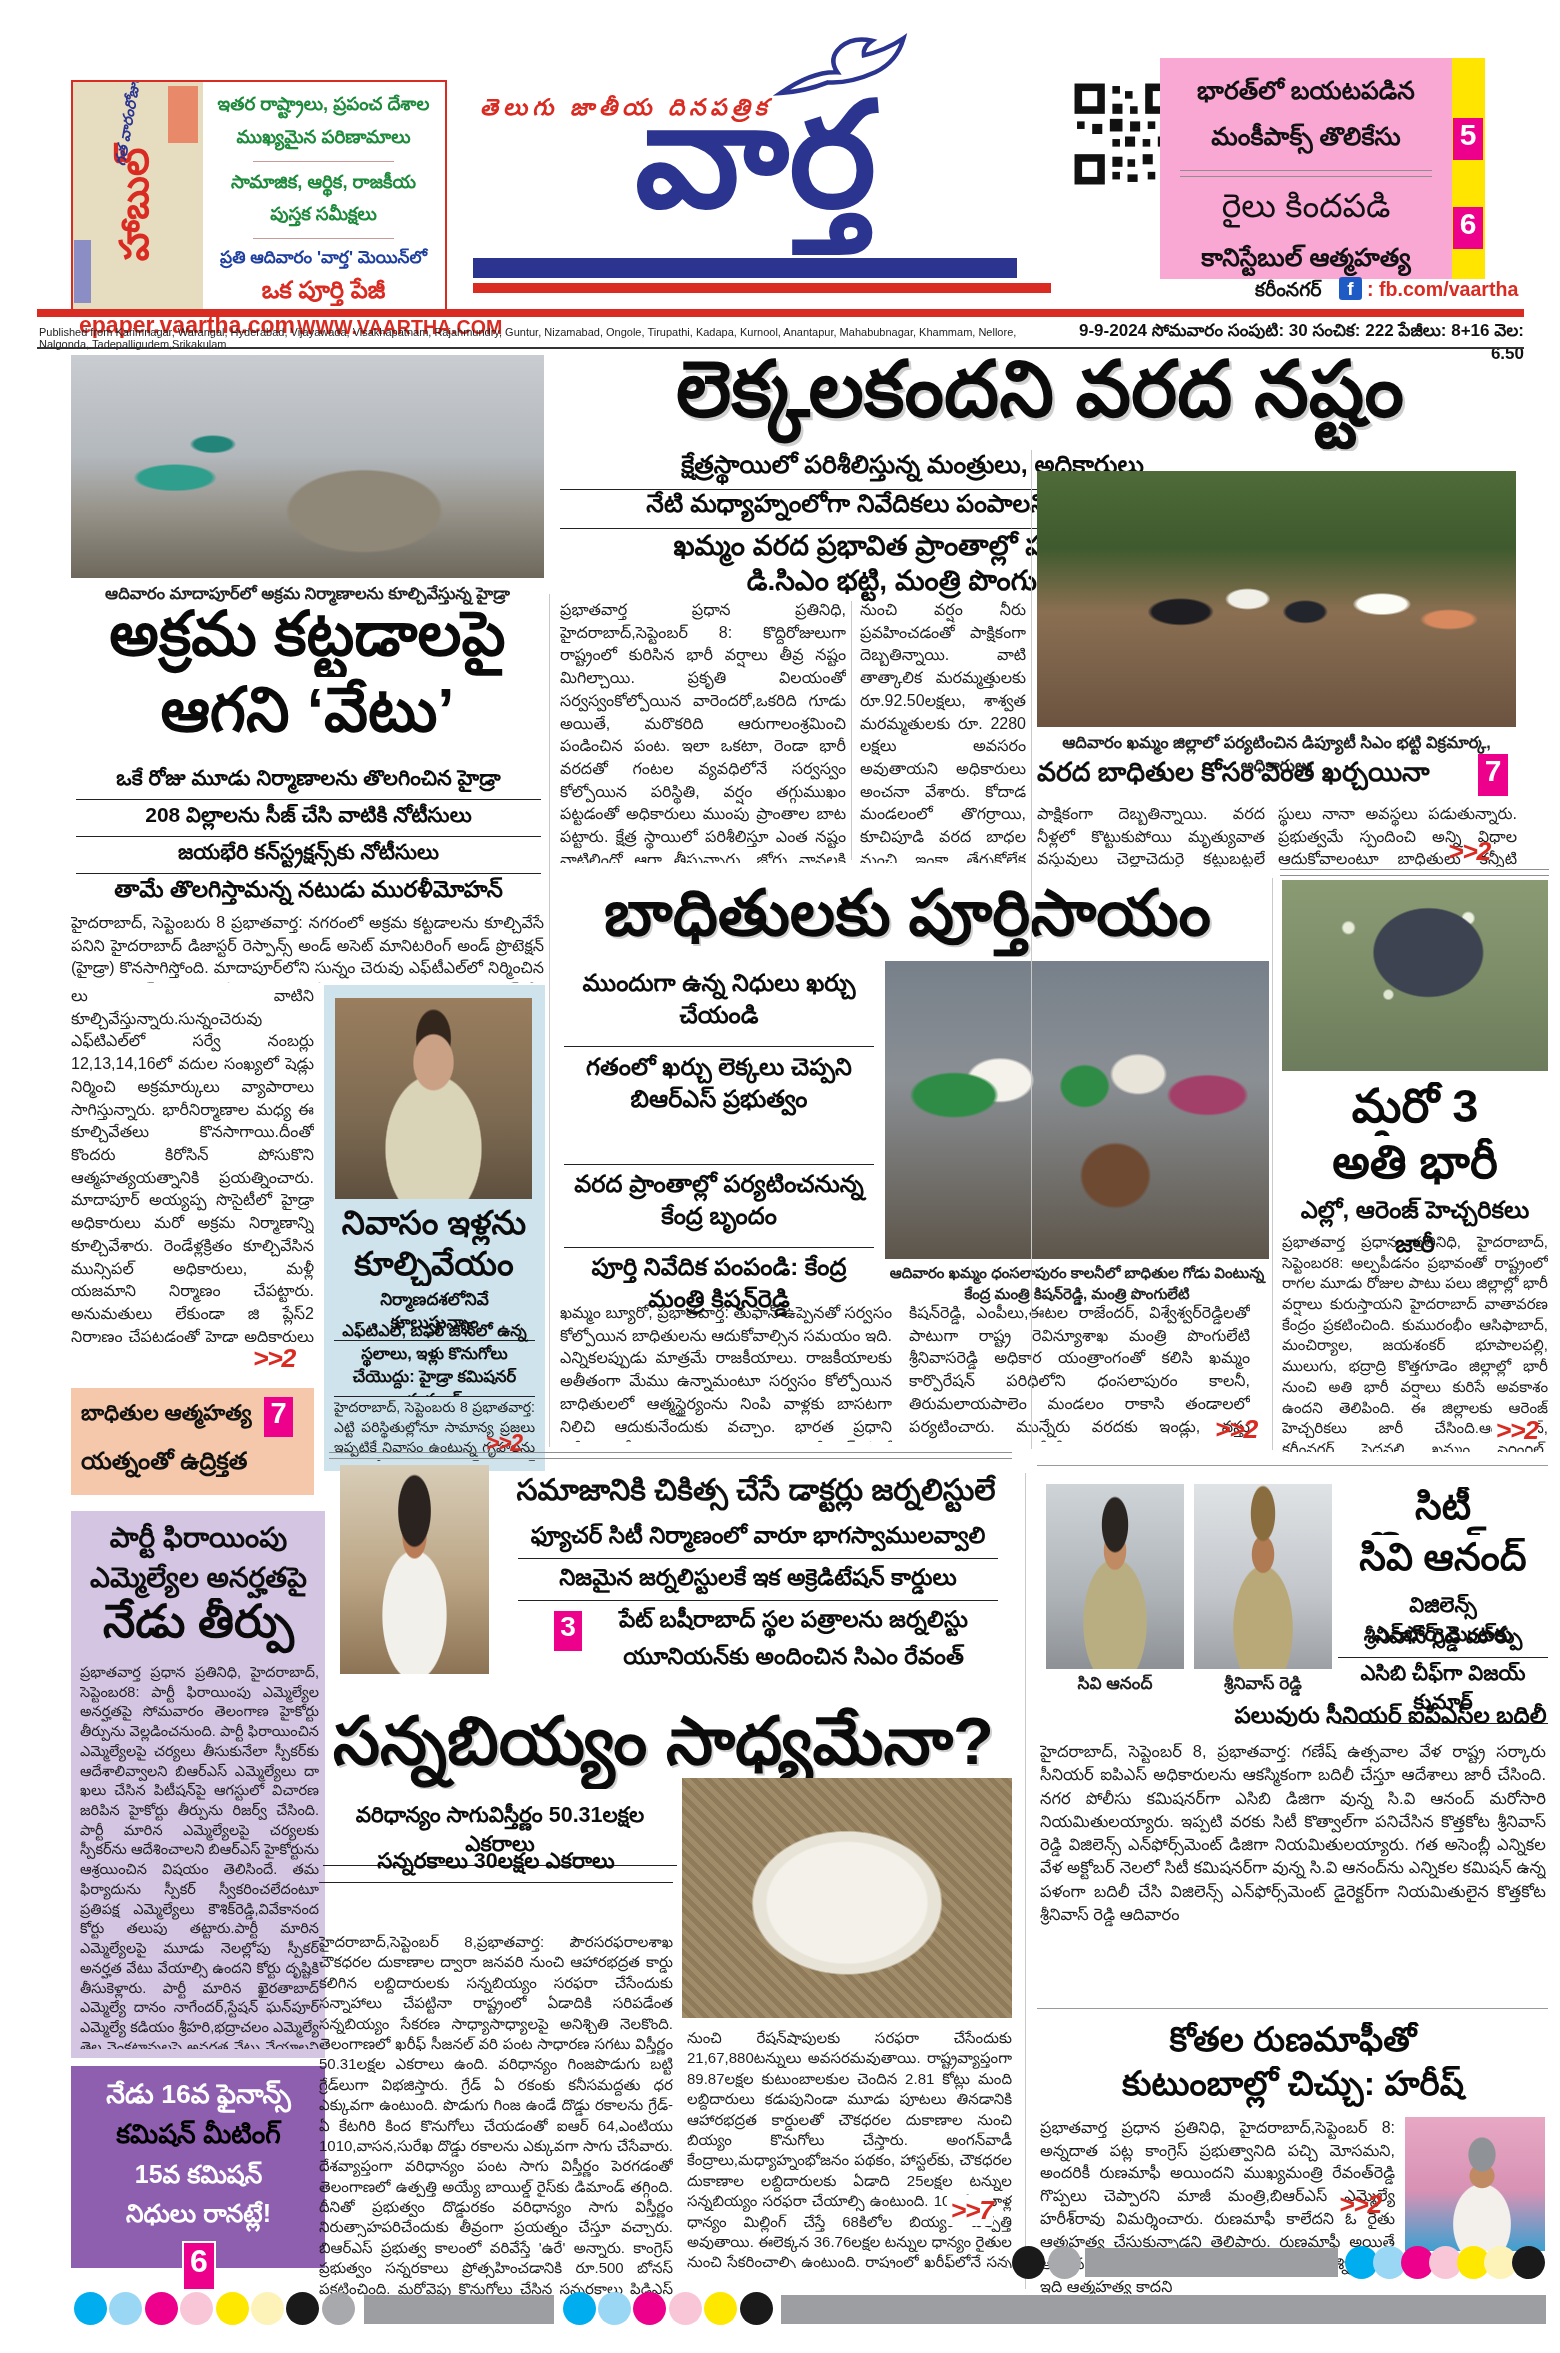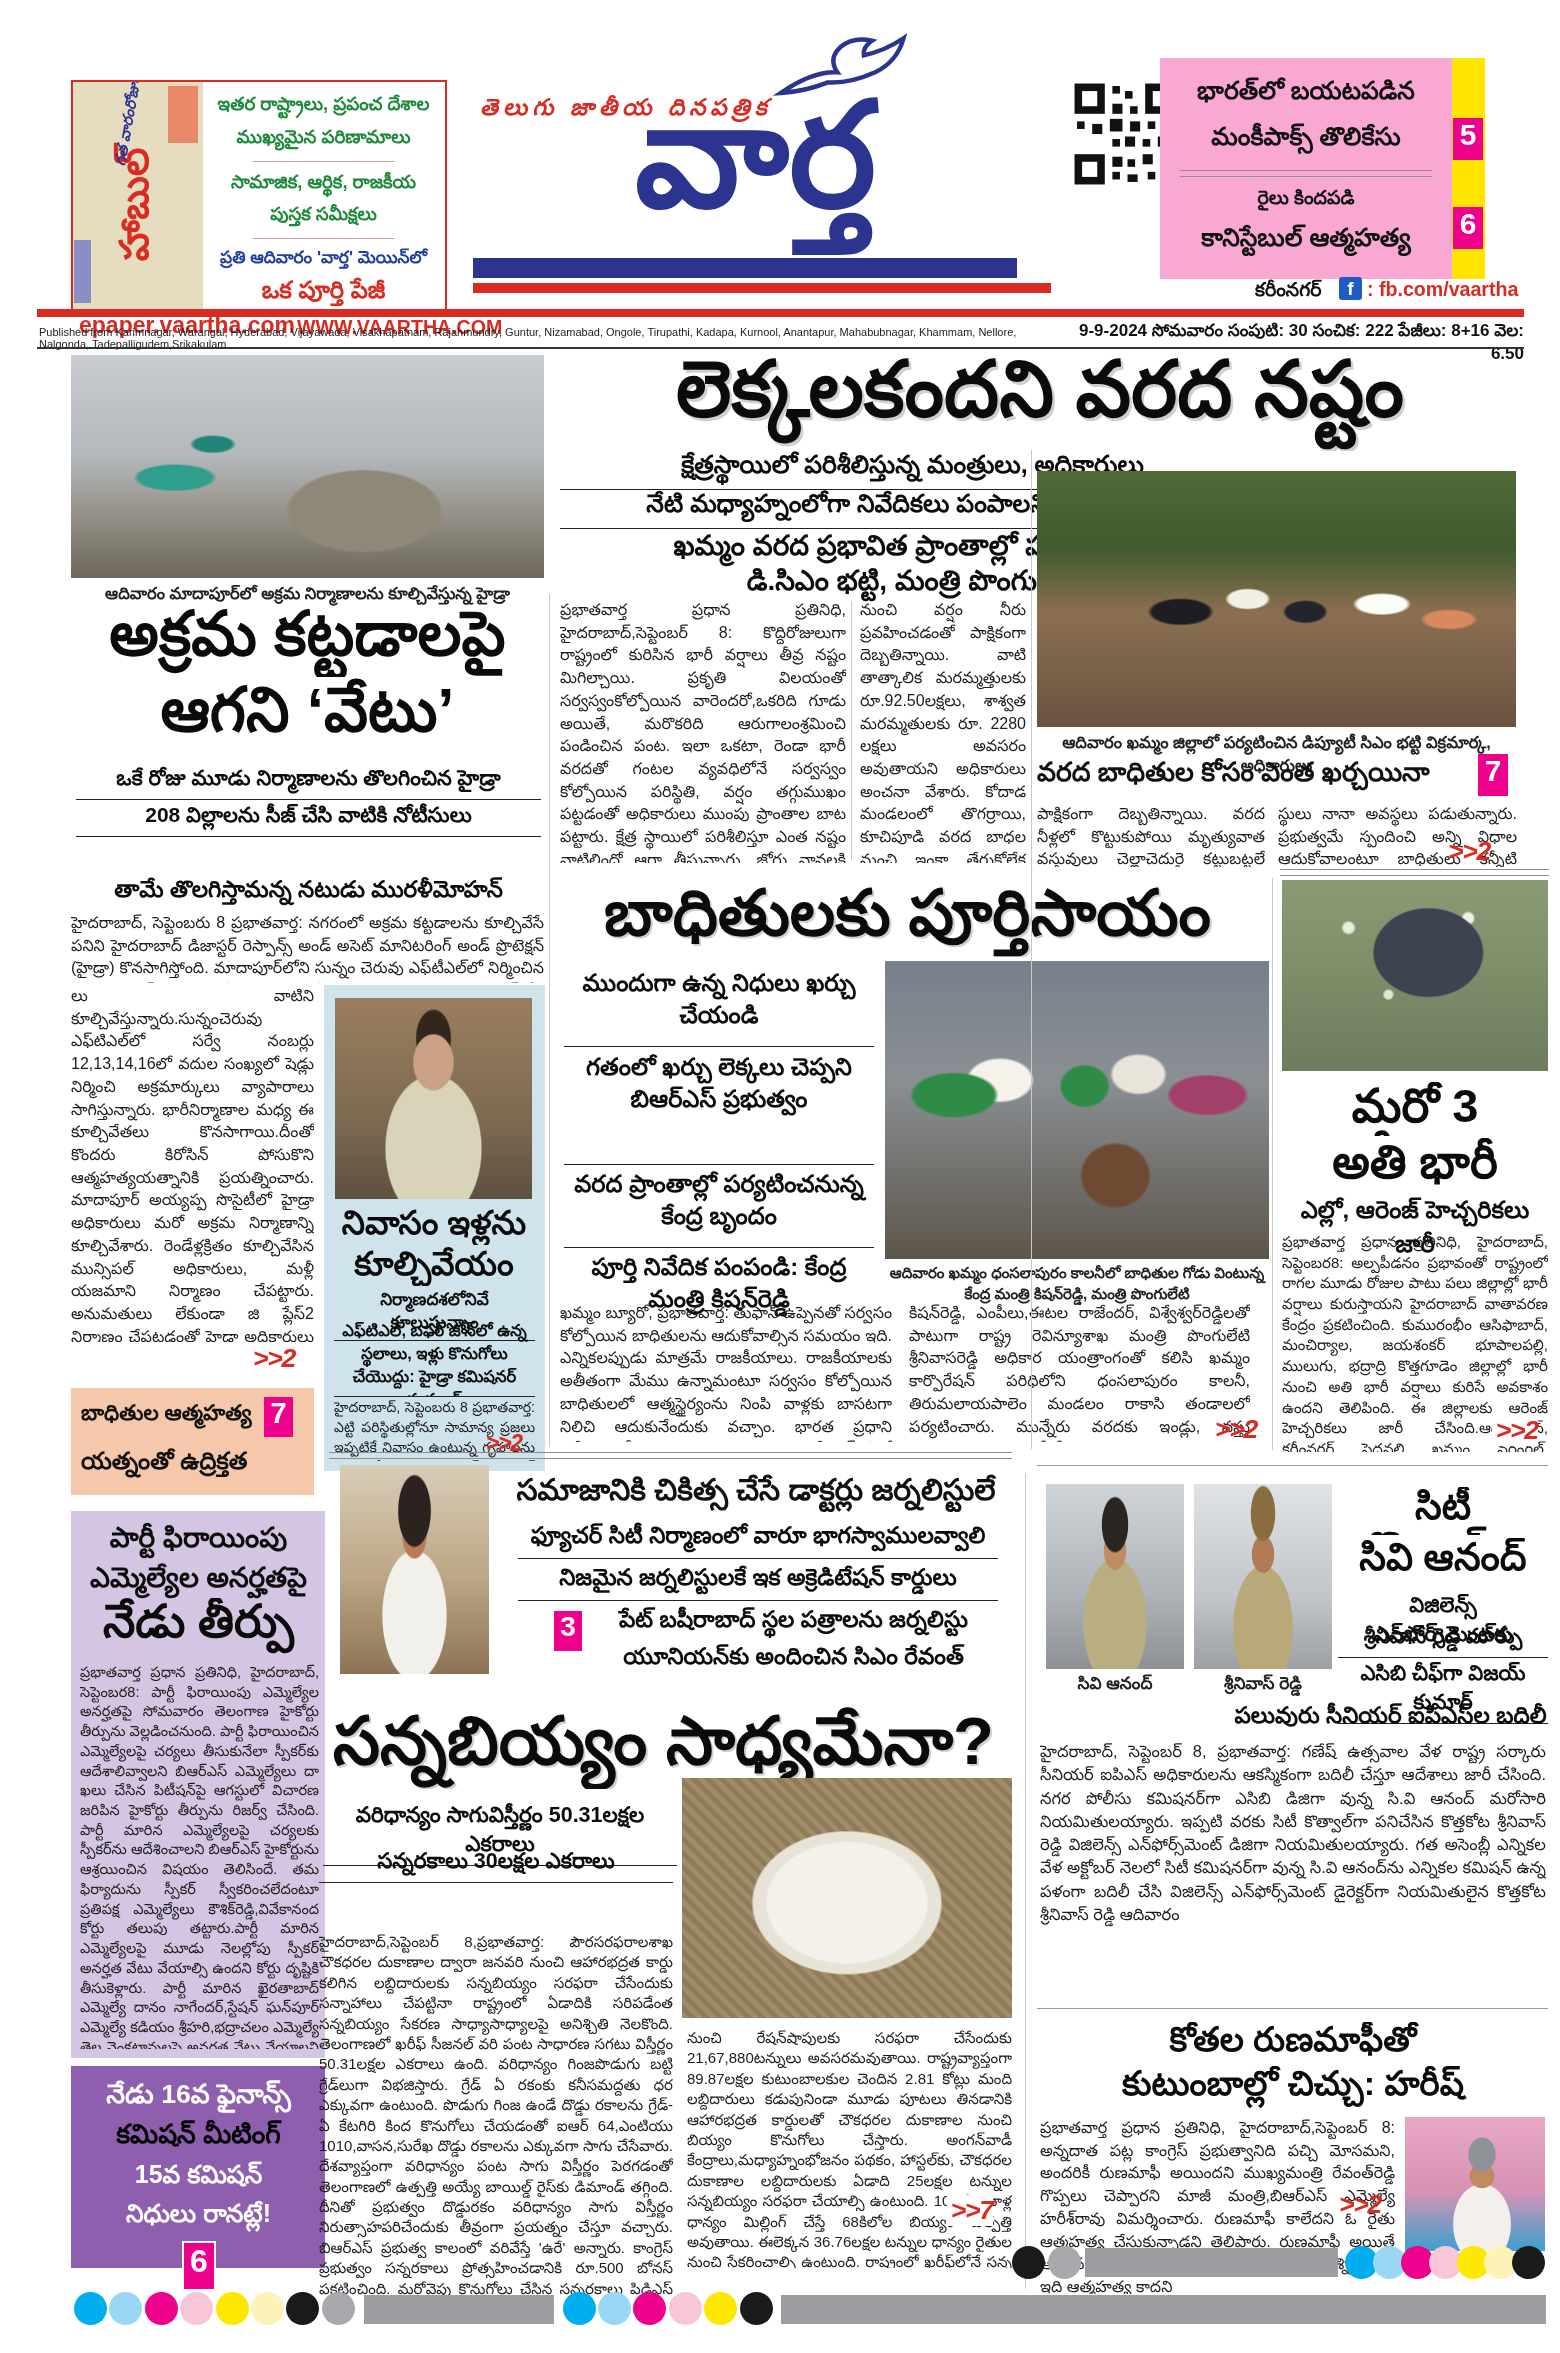--- a/index.html
+++ b/index.html
@@ -90,21 +90,21 @@
         <rect x="22" y="37" width="4" height="3"></rect>
         <rect x="30" y="36" width="3" height="3"></rect>
         <rect x="36" y="36" width="4" height="4"></rect>
     </g>
   </svg>
 
   <div class="teaser" style="left:1160px;top:58px;width:292px;height:221px;">
     <div style="text-align:center;font-size:25px;font-weight:800;margin-top:17.7px;">భారత్‌లో బయటపడిన</div>
     <div style="text-align:center;font-size:25px;font-weight:800;margin-top:11.4px;">మంకీపాక్స్ తొలికేసు</div>
     <div class="dbl" style="position:relative;width:86%;margin:12.6px auto 0;"></div>
-    <div style="text-align:center;font-size:19px;font-weight:700;margin-top:10px;">రైలు కిందపడి</div>
+    <div style="text-align:center;font-size:33px;font-weight:400;margin-top:10px;">రైలు కిందపడి</div>
     <div style="text-align:center;font-size:25px;font-weight:800;margin-top:10px;">కానిస్టేబుల్ ఆత్మహత్య</div>
   </div>
   <div class="abs" style="left:1452px;top:58px;width:33px;height:221px;background:#ffe500;"></div>
   <div class="badge" style="left:1453px;top:118px;width:30px;height:42px;font-size:30px;">5</div>
   <div class="badge" style="left:1453px;top:207px;width:30px;height:42px;font-size:30px;">6</div>
 
   <div class="abs" style="left:1255px;top:279px;font-size:19px;font-weight:800;">కరీంనగర్</div>
   <div class="abs" style="left:1339px;top:277px;width:23px;height:23px;background:#1f5bc4;color:#fff;font-weight:900;font-size:19px;text-align:center;line-height:23px;border-radius:3.2px;">f</div>
   <a class="abs" style="left:1367px;top:278px;font-size:19.6px;font-weight:800;color:#d92b21;">: fb.com/vaartha</a>
 
@@ -140,20 +140,21 @@
   <div class="abs" style="left:1037px;top:757px;width:435px;font-size:26.6px;font-weight:800;overflow:hidden;height:37px;">వరద బాధితుల కోసం ఎంత ఖర్చయినా వెనుకాడం: భట్టి</div>
   <div class="badge" style="left:1478px;top:754px;width:30px;height:42px;font-size:30px;">7</div>
   <div class="body" style="left:1037px;top:803px;width:228px;height:64px;">పాక్షికంగా దెబ్బతిన్నాయి. వరద నీళ్లలో కొట్టుకుపోయి మృత్యువాత వస్తువులు చెల్లాచెదురై కట్టుబట్టలే ఉండటానికి ఇళ్లలేక గ్రామము</div>
   <div class="body" style="left:1278px;top:803px;width:239px;height:64px;">స్థులు నానా అవస్థలు పడుతున్నారు. ప్రభుత్వమే స్పందించి అన్ని విధాల ఆదుకోవాలంటూ బాధితులు కన్నీటి పర్యంతమయ్యారు. కరీంనగర్ జిల్లా రాగంపేటలో పండివాగు వరదతో సమీపగ్రామాలు జలదిగ్బంధంలో చిక్కుకుంటున్నాయి.</div>
   <div class="jump" style="left:1448px;top:836px;">&gt;&gt;2</div>
 
   <div class="hd" style="left:71px;top:602px;width:473px;height:75px;font-size:62px;">అక్రమ కట్టడాలపై</div>
   <div class="hd" style="left:71px;top:678px;width:473px;height:75px;font-size:62px;">ఆగని ‘వేటు’</div>
   <div class="sub u" style="left:76px;top:766px;width:465px;font-size:21px;">ఒకే రోజు మూడు నిర్మాణాలను తొలగించిన హైడ్రా</div>
   <div class="sub u" style="left:76px;top:803px;width:465px;font-size:21px;">208 విల్లాలను సీజ్ చేసి వాటికి నోటీసులు</div>
+  <div class="sub u" style="left:76px;top:840px;width:465px;font-size:21px;">జయభేరి కన్‌స్ట్రక్షన్స్‌కు నోటీసులు</div>
   <div class="sub" style="left:76px;top:876px;width:465px;font-size:23px;">తామే తొలగిస్తామన్న నటుడు మురళీమోహన్</div>
   <div class="body" style="left:71px;top:912px;width:473px;height:71px;">హైదరాబాద్, సెప్టెంబరు 8 ప్రభాతవార్త: నగరంలో అక్రమ కట్టడాలను కూల్చివేసే పనిని హైదరాబాద్ డిజాస్టర్ రెస్పాన్స్ అండ్ అసెట్ మానిటరింగ్ అండ్ ప్రొటెక్షన్ (హైడ్రా) కొనసాగిస్తోంది. మాదాపూర్‌లోని సున్నం చెరువు ఎఫ్‌టీఎల్‌లో నిర్మించిన అపార్టుమెంట్‌ను కూల్చివేశారు. మల్లంపేట కత్వా చెరువు, దుండిగల్‌లోని అనధికారిక విల్లాలను కూడా హైడ్రా కూల్చివేస్తోంది. ఎఫ్‌టిఎల్,బఫర్ జోన్‌లోని విల్లాలను హైడ్రా కూల్చివేసింది. సున్నం చెరువు మొత్తం వైశాల్యం 26 ఎకరాలు, చెరువలోని ఎఫ్‌టిఎల్, బఫర్‌జోన్లలో అక్రమనిర్మాణాలుచేపట్టారు. వీటిలో భారీ షెడ్లు, భవనాలు ఉన్నాయి. హైడ్రా అధికారు</div>
   <div class="body" style="left:71px;top:985px;width:243px;height:357px;">లు వాటిని కూల్చివేస్తున్నారు.సున్నంచెరువు ఎఫ్‌టిఎల్‌లో సర్వే నంబర్లు 12,13,14,16లో వదుల సంఖ్యలో షెడ్లు నిర్మించి అక్రమార్కులు వ్యాపారాలు సాగిస్తున్నారు. భారీనిర్మాణాల మధ్య ఈ కూల్చివేతలు కొనసాగాయి.దీంతో కొందరు కిరోసిన్ పోసుకొని ఆత్మహత్యయత్నానికి ప్రయత్నించారు. మాదాపూర్ అయ్యప్ప సొసైటీలో హైడ్రా అధికారులు మరో అక్రమ నిర్మాణాన్ని కూల్చివేశారు. రెండేళ్లక్రితం కూల్చివేసిన మున్సిపల్ అధికారులు, మళ్లీ యజమాని నిర్మాణం చేపట్టారు. అనుమతులు లేకుండా జి ప్లేస్2 నిర్మాణం చేపట్టడంతో హైడ్రా అధికారులు ఎంట్రీ ఇచ్చారు. కూల్చివేసిన మళ్లీ నిర్మాణం చేపట్టారని కూల్చివేశారు అధికారులు. ఇక మరోవైపు షబ్బీర్ భాయ్ బిర్యానీ వాలా హోటల్‌ను కూల్చివేశారు. దీంతో హోటల్ యజమాని అడ్డుకున్నారు. ఇది అక్రమ నిర్మాణ మని అందుకే కూల్చేస్తున్నట్లు</div>
   <div class="jump" style="left:253px;top:1343px;">&gt;&gt;2</div>
 
   <div class="abs" style="left:324px;top:985px;width:221px;height:486px;background:#cfe3ec;"></div>
   <div class="ph" style="left:335px;top:998px;width:197px;height:201px;background:
     radial-gradient(ellipse at 50% 32%, #caa184 0 14%, transparent 15%),
     radial-gradient(ellipse at 50% 20%, #33261c 0 12%, transparent 13%),
     radial-gradient(ellipse at 50% 75%, #d9d3b8 0 34%, transparent 35%),

